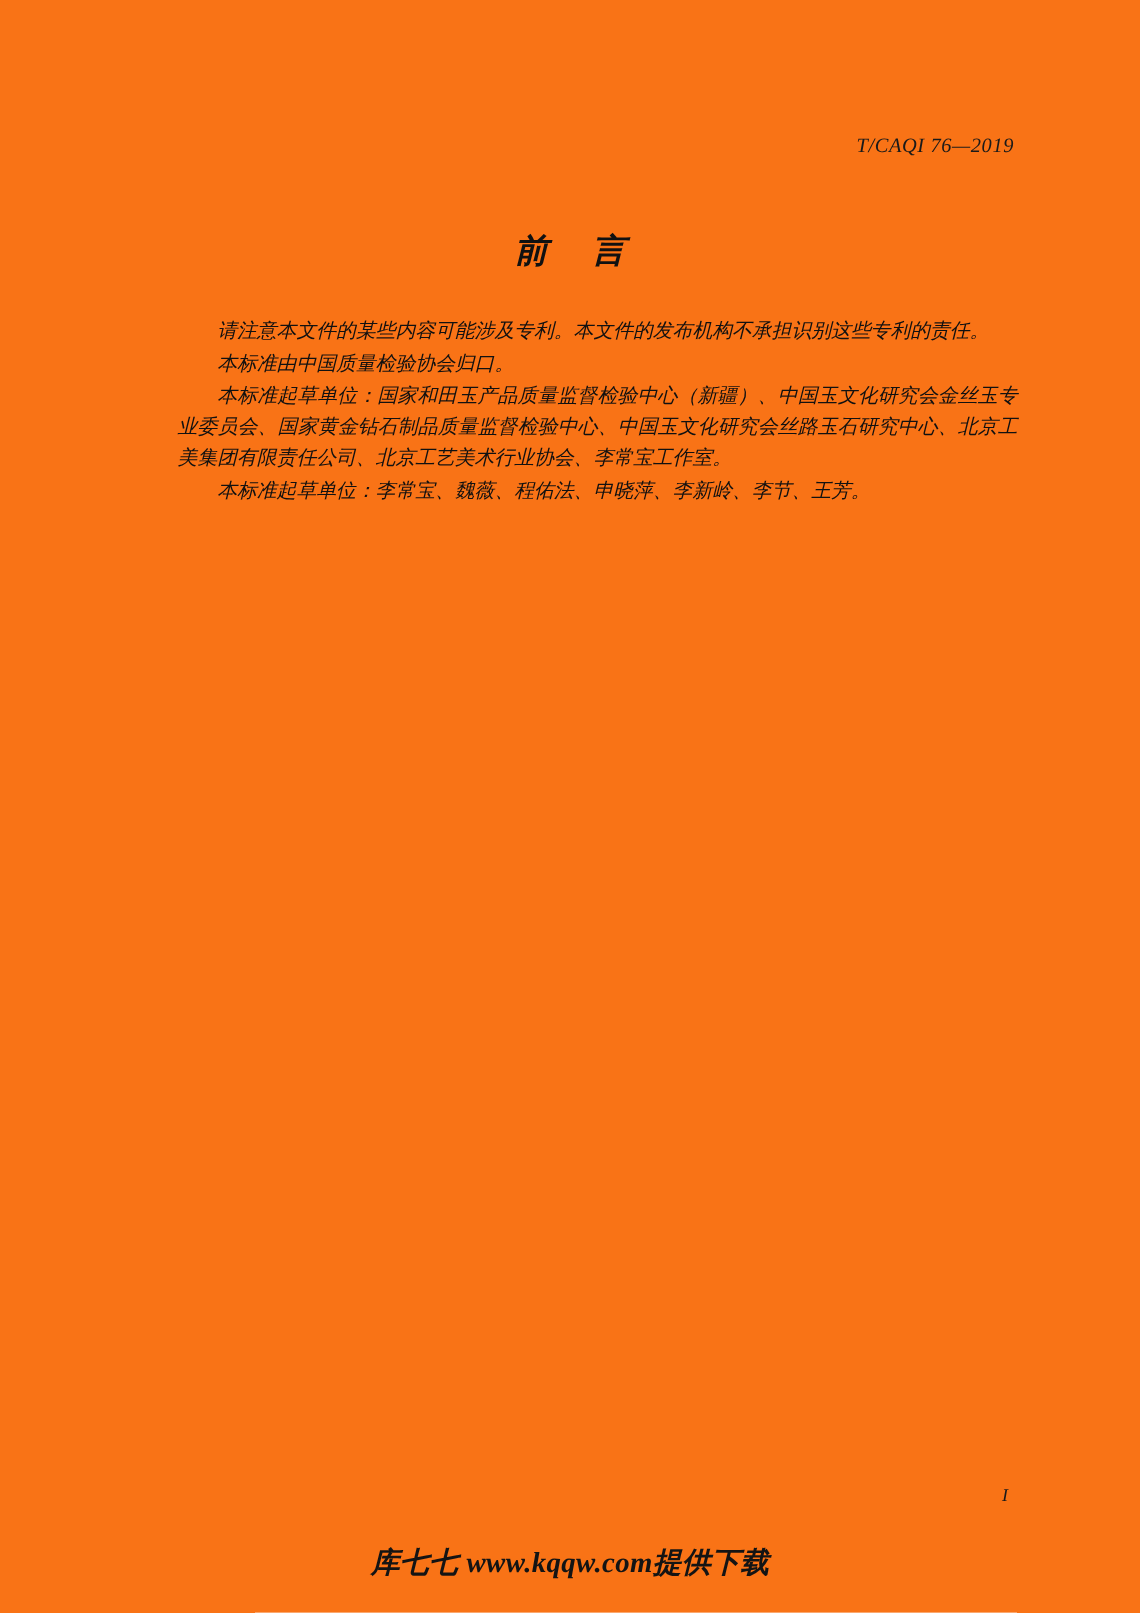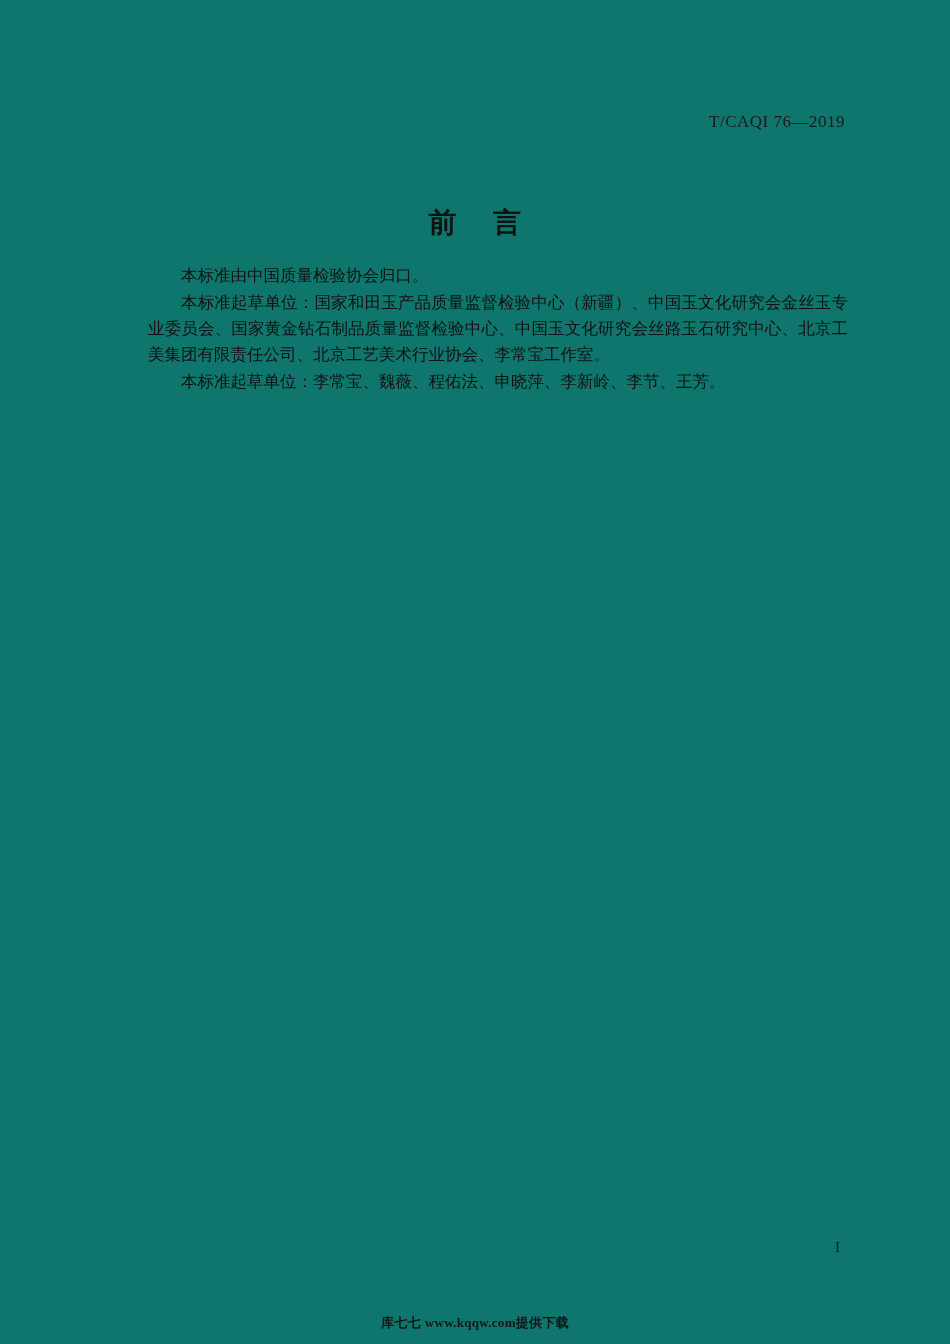--- a/index.html
+++ b/index.html
@@ -4,24 +4,25 @@
 <style>
   html, body {
     margin: 0;
     padding: 0;
     background: #ffffff;
   }
   .page {
     position: relative;
     width: 950px;
     height: 1344px;
-    background: #0f766e;
+    background: #f97316;
     font-family: "Liberation Serif", "DejaVu Serif", serif;
     color: #111111;
     overflow: hidden;
+    font-style: italic;
   }
   .header-code {
     position: absolute;
     top: 112px;
     right: 105px;
     font-family: "Liberation Serif", "DejaVu Serif", serif;
     font-size: 17px;
     letter-spacing: 0.5px;
     color: #1a1a1a;
     white-space: nowrap;
@@ -29,21 +30,20 @@
   .doc-title {
     position: absolute;
     top: 190px;
     left: 0;
     width: 950px;
     text-align: center;
     font-size: 28px;
     font-weight: bold;
     letter-spacing: 0.5px;
     color: #111111;
-    margin-top: 14px;
   }
   .doc-title .gap {
     display: inline-block;
     width: 36px;
   }
   .body-block {
     position: absolute;
     top: 263px;
     left: 148px;
     width: 700px;
@@ -60,26 +60,26 @@
   }
   .page-number {
     position: absolute;
     bottom: 88px;
     right: 110px;
     font-size: 15px;
     color: #1a1a1a;
   }
   .footer-watermark {
     position: absolute;
-    bottom: 12px;
+    bottom: 26px;
     left: 0;
     width: 950px;
     text-align: center;
     font-family: "Liberation Sans", sans-serif;
-    font-size: 13px;
+    font-size: 24px;
     font-weight: bold;
     color: #141414;
     letter-spacing: 0.3px;
   }
   .footer-watermark .site {
     font-family: "Liberation Serif", "DejaVu Serif", serif;
     font-weight: bold;
   }
 </style>
 </head>
@@ -87,20 +87,21 @@
 
 <div class="page">
 
   <div class="header-code">T/CAQI 76—2019</div>
 
   <div class="doc-title">
     <span>前</span><span class="gap"></span><span>言</span>
   </div>
 
   <div class="body-block">
+    <p class="para indent">请注意本文件的某些内容可能涉及专利。本文件的发布机构不承担识别这些专利的责任。</p>
     <p class="para indent">本标准由中国质量检验协会归口。</p>
     <p class="para indent">本标准起草单位：国家和田玉产品质量监督检验中心（新疆）、中国玉文化研究会金丝玉专业委员会、国家黄金钻石制品质量监督检验中心、中国玉文化研究会丝路玉石研究中心、北京工美集团有限责任公司、北京工艺美术行业协会、李常宝工作室。</p>
     <p class="para indent">本标准起草单位：李常宝、魏薇、程佑法、申晓萍、李新岭、李节、王芳。</p>
   </div>
 
   <div class="page-number">I</div>
 
   <div class="footer-watermark">
     <span>库七七</span>
     <span class="site">www.kqqw.com提供下载</span>

